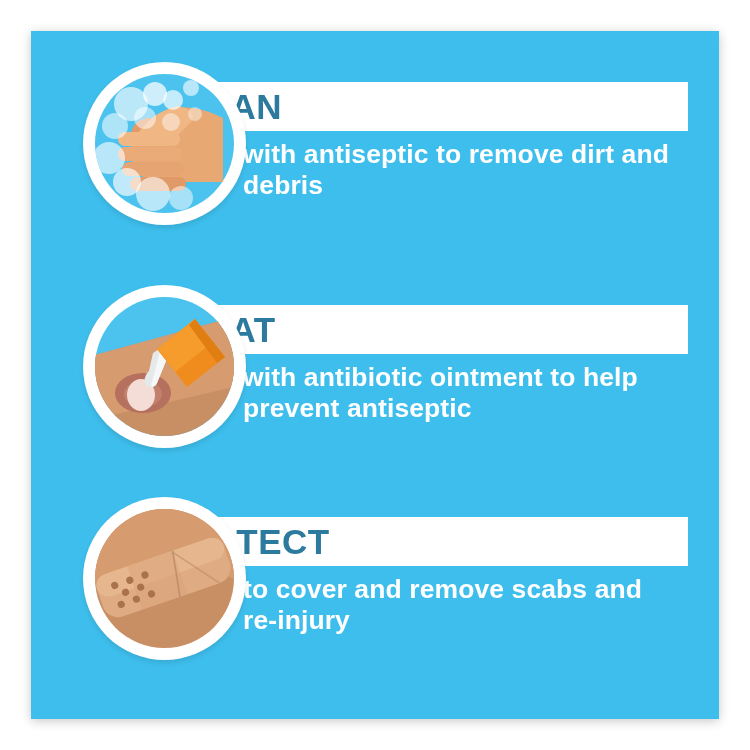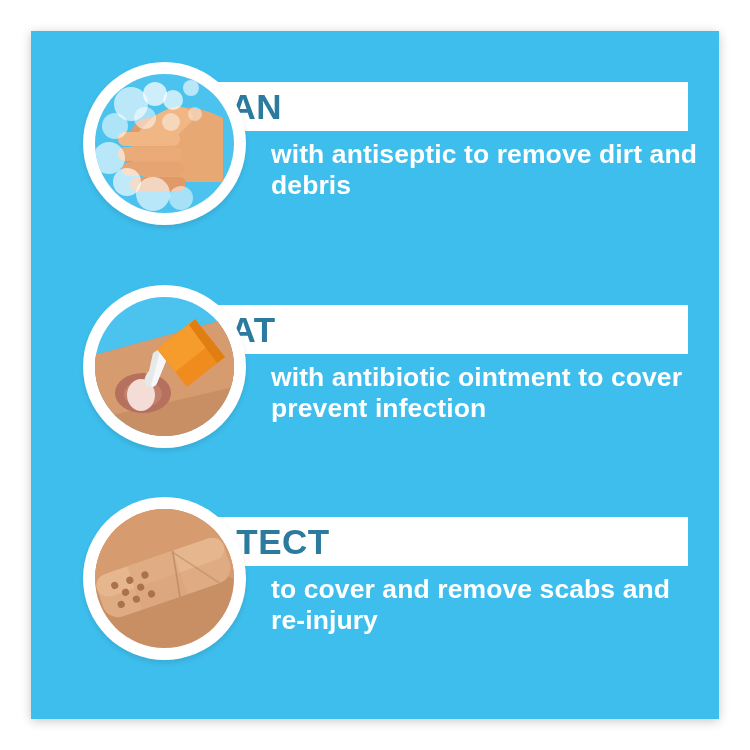--- a/index.html
+++ b/index.html
@@ -47,21 +47,21 @@
     font-size: 35px;
     font-weight: bold;
     letter-spacing: 0.5px;
     color: #2c7a9e;
     line-height: 43px;
     white-space: nowrap;
   }
   
   .desc {
     position: absolute;
-    left: 240px;
+    left: 212px;
     top: 57px;
     width: 440px;
     font-size: 26.5px;
     font-weight: bold;
     color: #ffffff;
     line-height: 31px;
     letter-spacing: 0.1px;
   }
 
   
@@ -135,21 +135,21 @@
             <circle cx="100" cy="40" r="7" fill="#ffffff" opacity="0.42"></circle>
           </g>
         </svg>
       </div>
     </div>
   </div>
 
   <div class="step" id="step-treat">
     <div class="titlebar"></div>
     <div class="title">TREAT</div>
-    <div class="desc">with antibiotic ointment to cover prevent infection</div>
+    <div class="desc">with antibiotic ointment to help prevent antiseptic</div>
 
     <div class="iconwrap">
       <div class="ring"></div>
       <div class="disc">
         <svg width="139" height="139" viewBox="0 0 139 139">
           <rect width="139" height="139" fill="#4cc3ee"></rect>
 
           <path d="M0 58 L139 20 L139 139 L0 139 Z" fill="#c98f64"></path>
           <path d="M0 58 L139 20 L139 90 L0 122 Z" fill="#d69b6e"></path>
 

